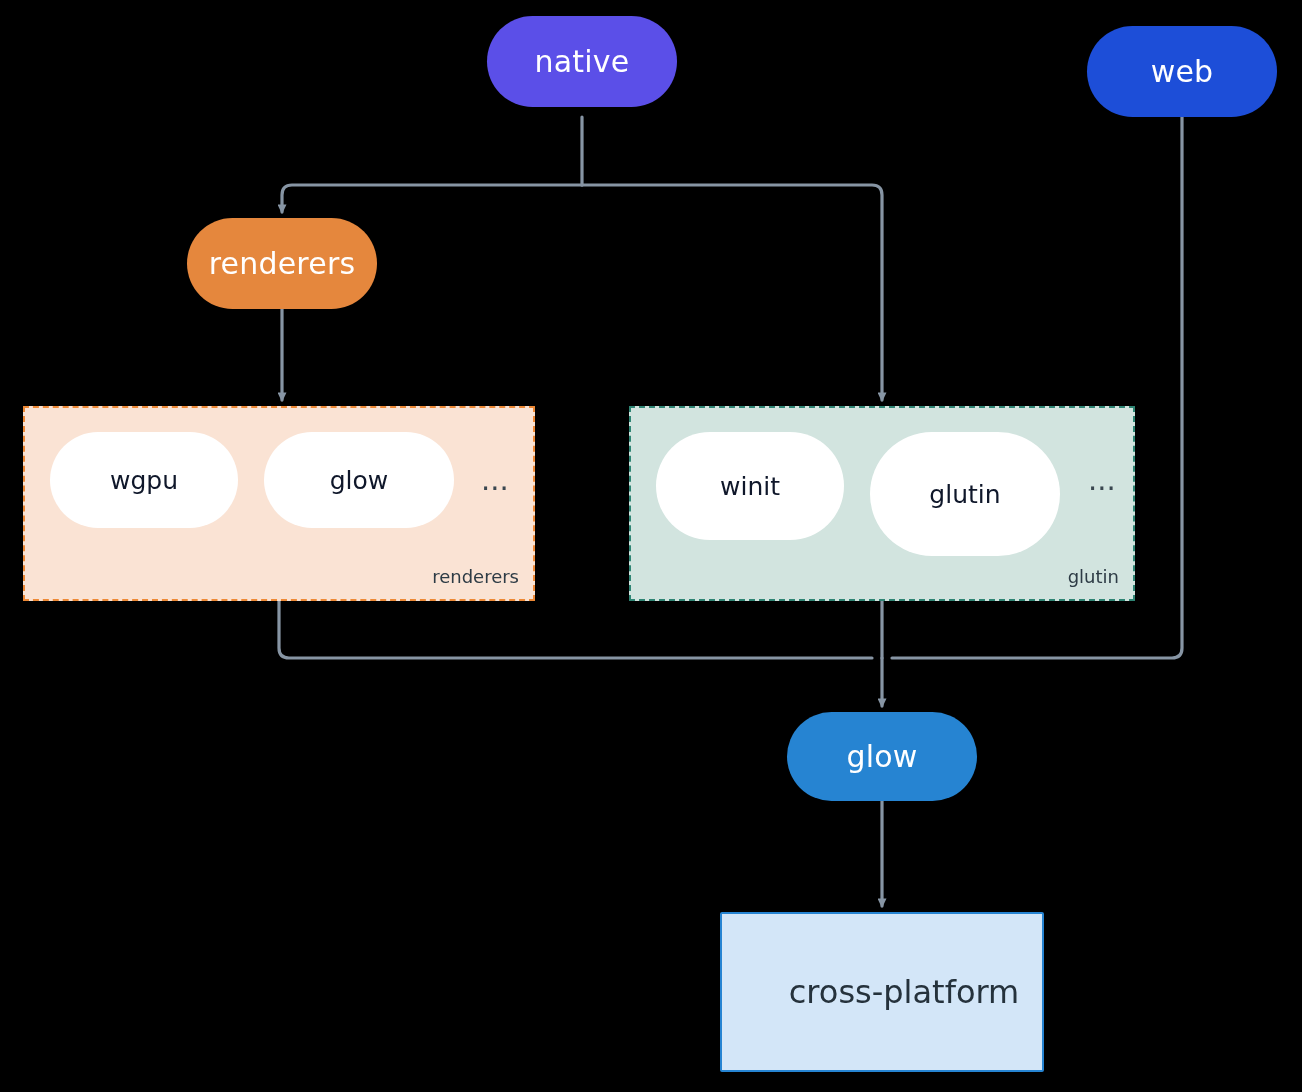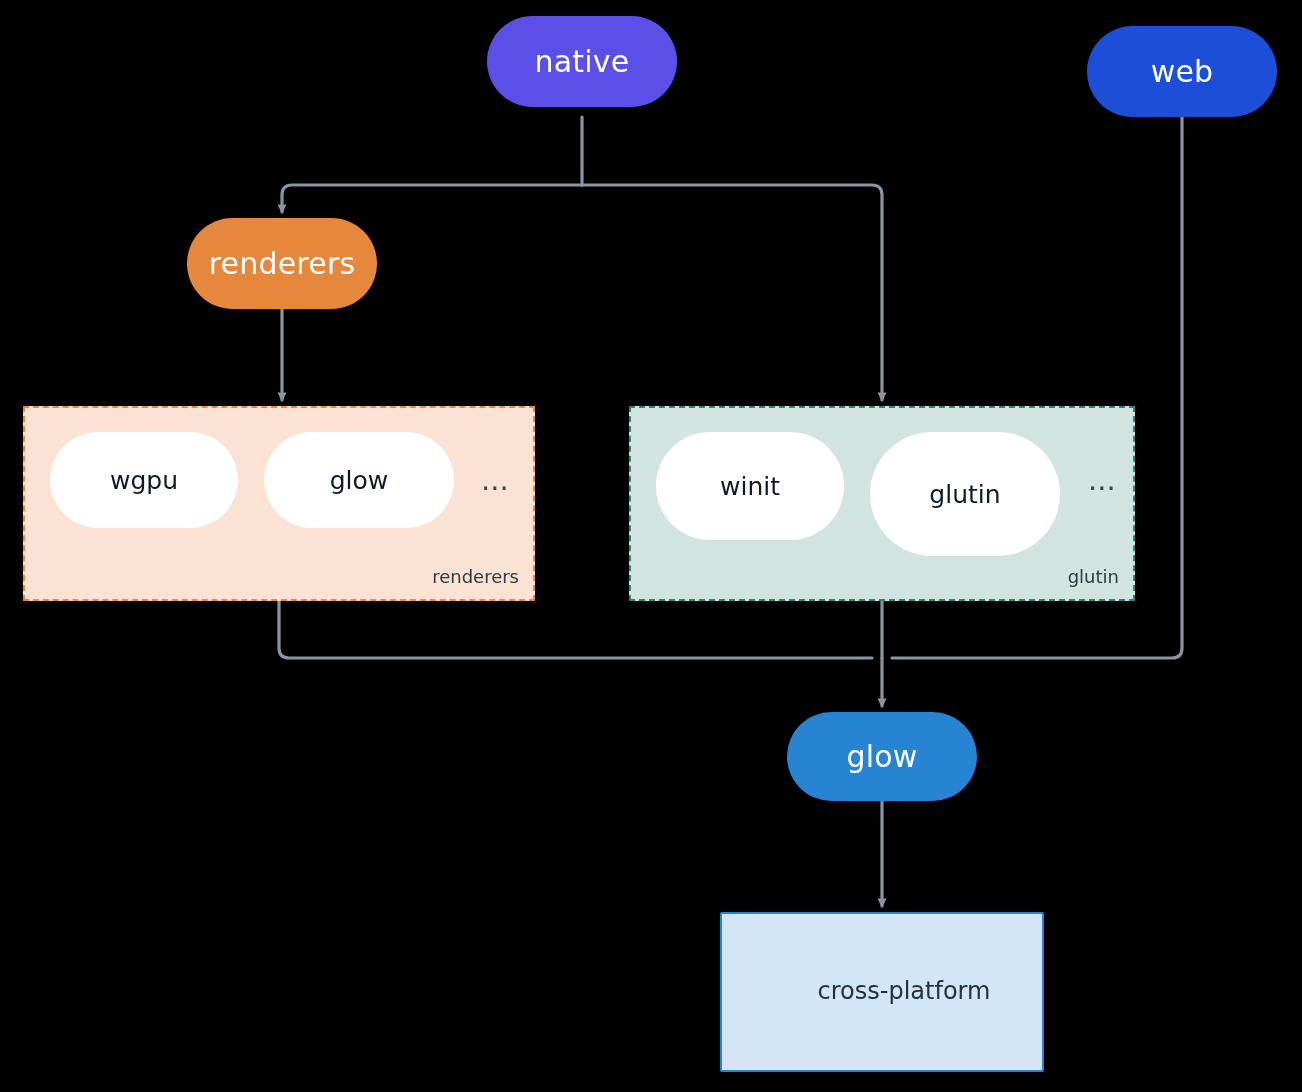--- a/index.html
+++ b/index.html
@@ -103,21 +103,21 @@
   }
   .ellipsis-renderers { left: 481px; top: 466px; }
   .ellipsis-shells    { left: 1088px; top: 466px; }
   
   .node-application {
     left: 720px; top: 912px; width: 324px; height: 160px;
     background: #D3E6F8;
     border: 2px solid #2684D2;
     border-radius: 2px;
     color: #25323C;
-    font-size: 24px;
+    font-size: 32px;
     line-height: 1.65;
     flex-direction: column;
     padding-left: 44px;
   }
   .app-line { display: block; }
 </style>
 </head>
 <body>
 
 <div id="diagram-root">

